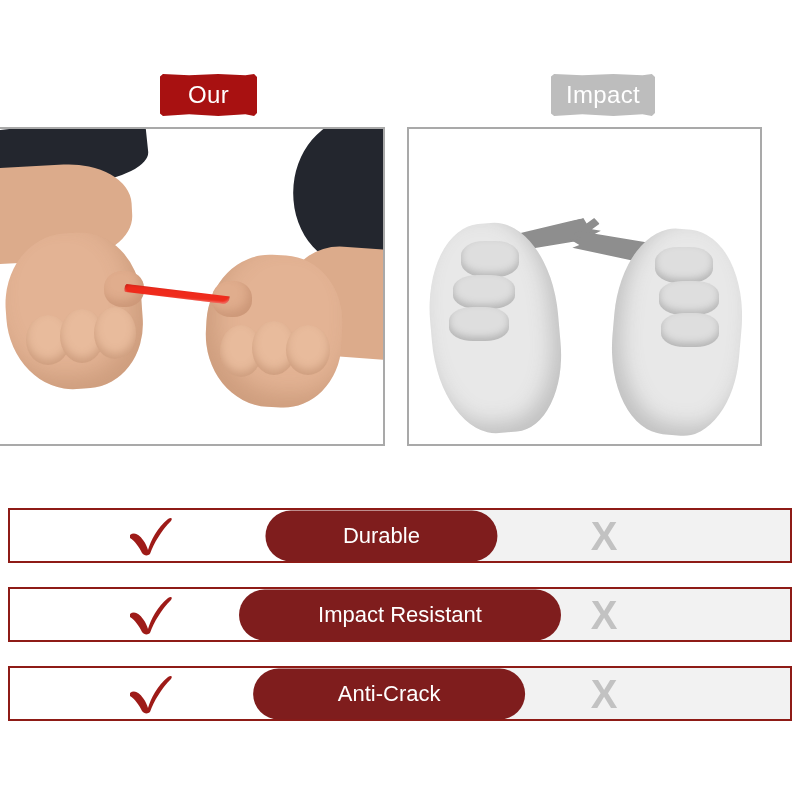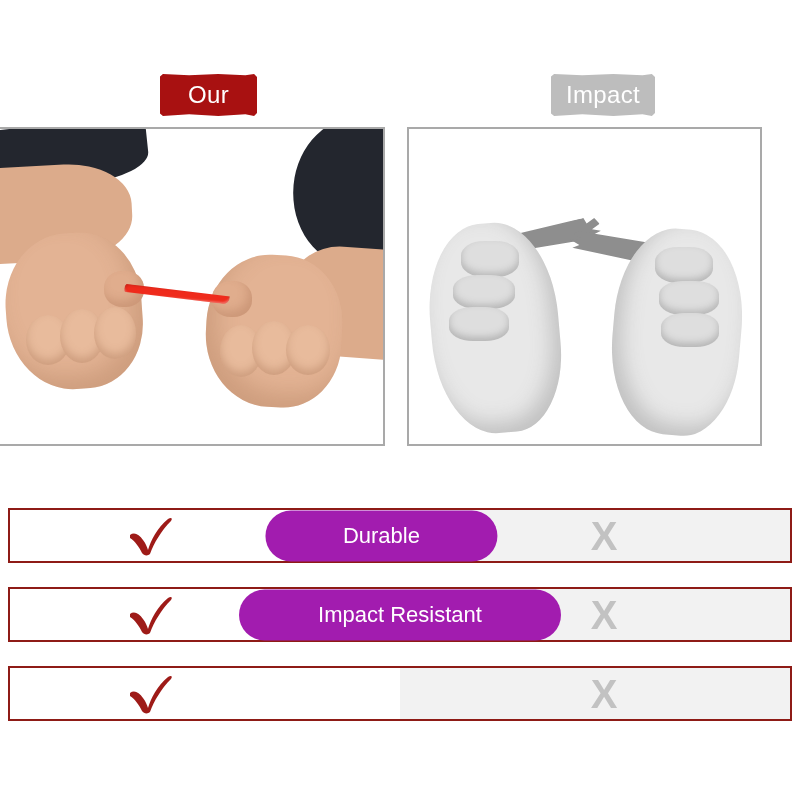--- a/index.html
+++ b/index.html
@@ -245,21 +245,21 @@
     line-height: 1;
     letter-spacing: 0;
     margin-left: 18px;
   }
   .pill {
     position: absolute;
     top: 50%;
     left: 50%;
     transform: translate(-50%, -50%);
     height: 51px;
-    background: #a21caf;
+    background: #7f1d1d;
     border-radius: 30px;
     display: flex;
     align-items: center;
     justify-content: center;
     color: #ffffff;
     font-size: 22px;
     white-space: nowrap;
     padding: 0 30px;
     z-index: 3;
   }
@@ -360,15 +360,18 @@
       <svg class="check-mark" viewBox="0 0 46 40">
         <path d="M2 19 C6 16, 11 18, 15 24 C18 28, 19 31, 20 34
                  C23 24, 29 12, 40 3 C43 1, 45 2, 43 5
                  C33 15, 26 27, 22 38 C20 40, 16 40, 14 37
                  C11 31, 7 25, 2 22 Z" fill="#9e1b18"></path>
       </svg>
     </div>
     <div class="row-half-others">
       <span class="x-mark">X</span>
     </div>
+    <div class="pill w-anticrack">
+      <span>Anti-Crack</span>
+    </div>
   </div>
 
 </div>
 
 </body></html>

